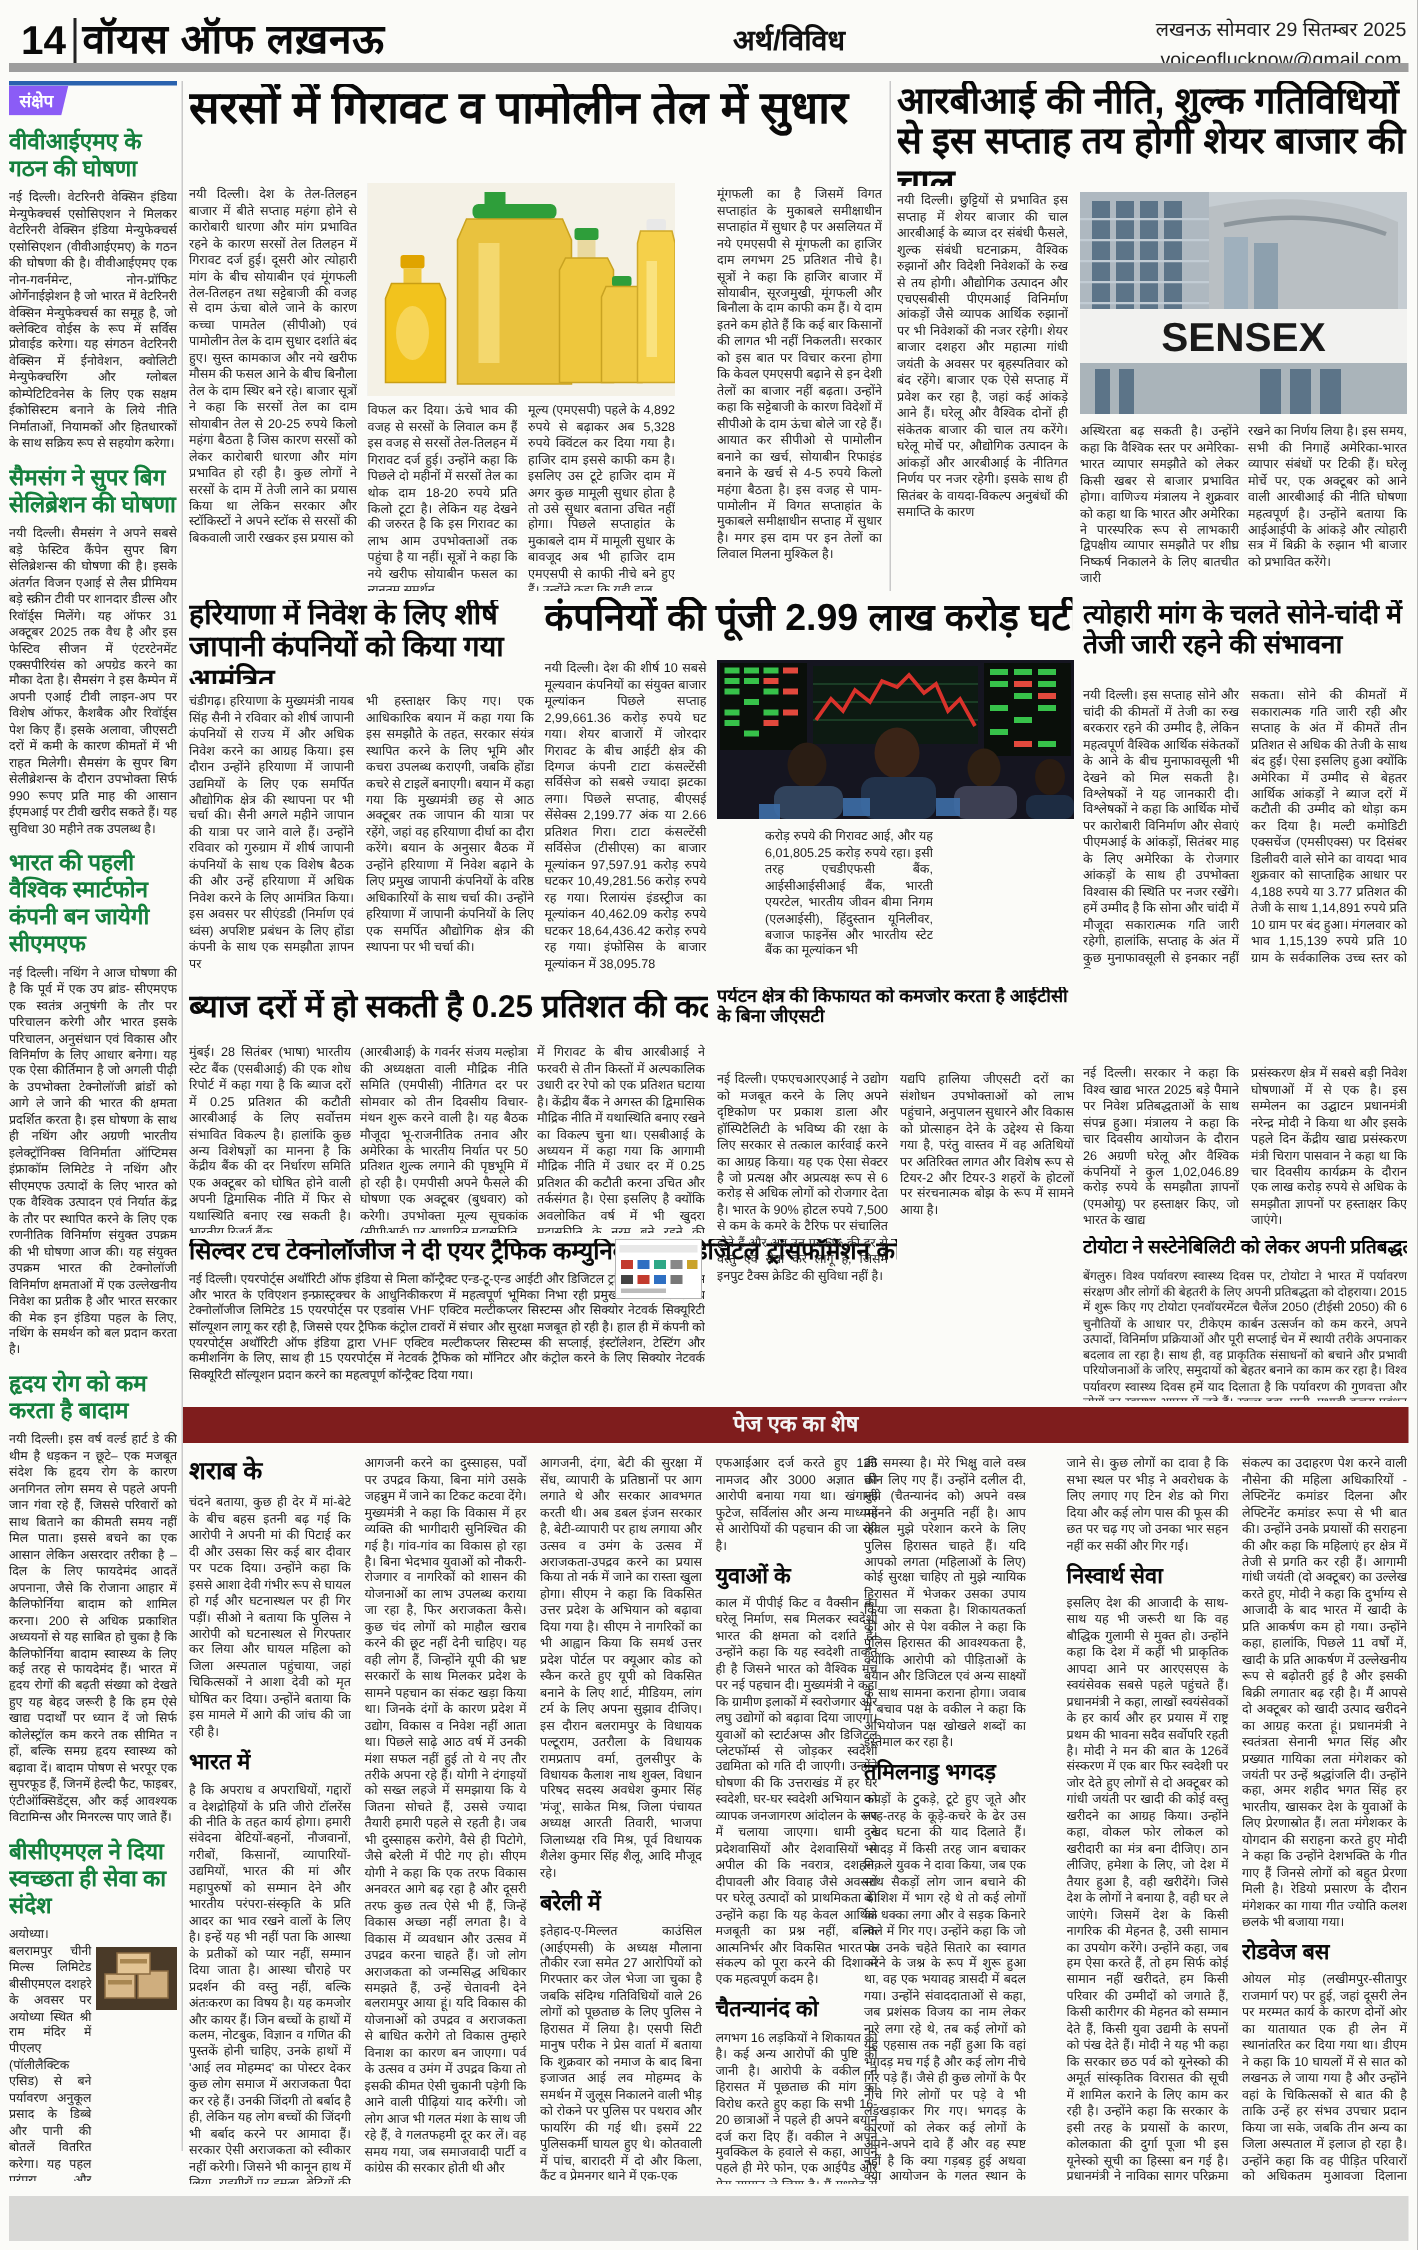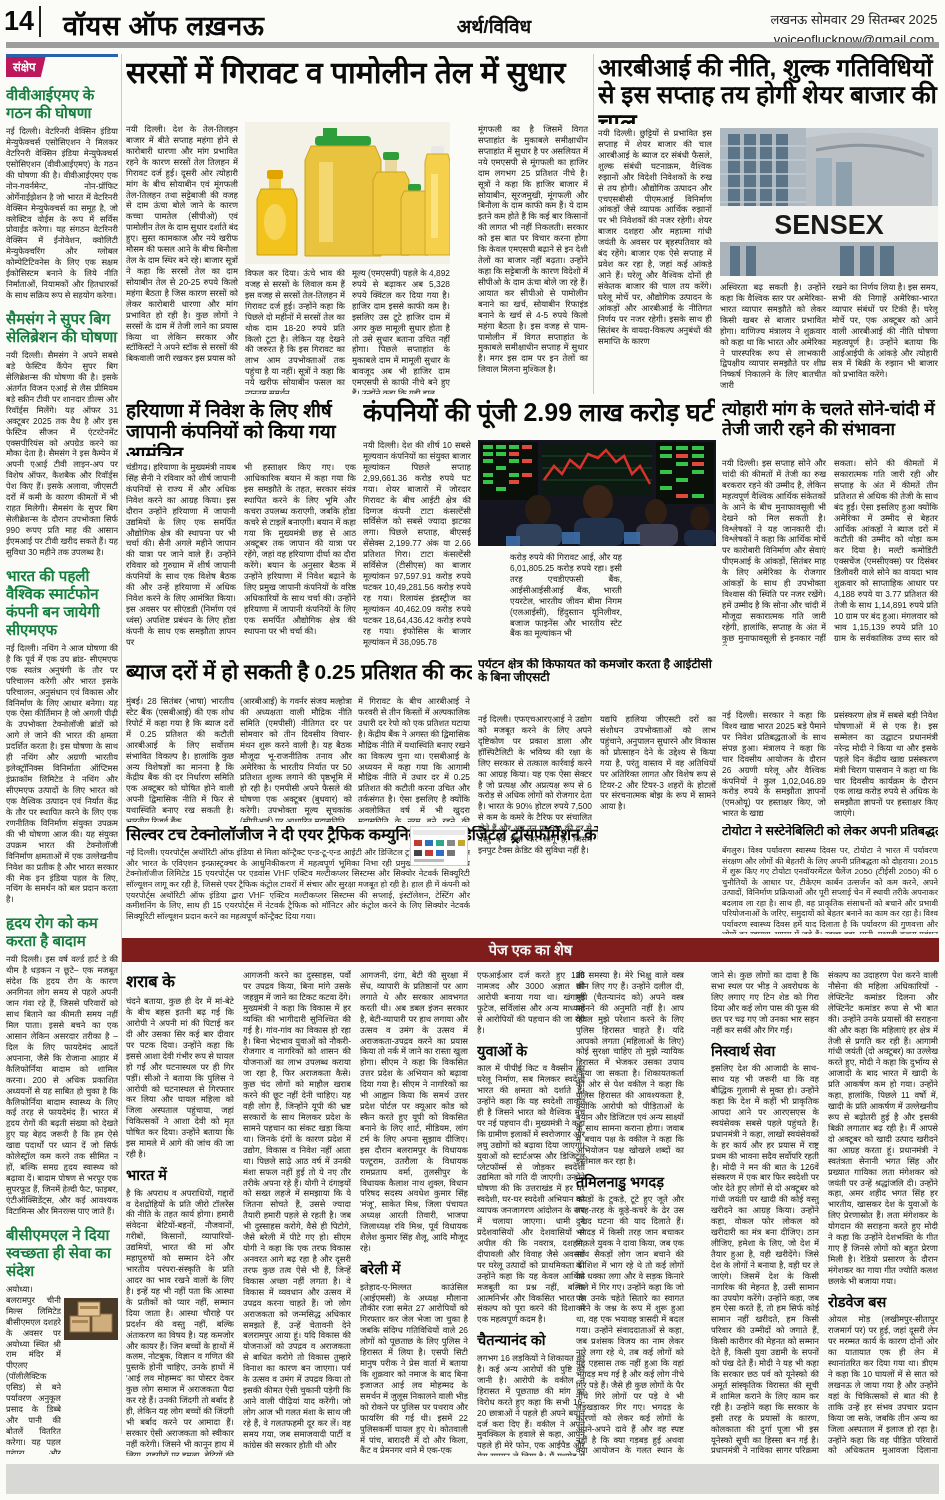--- a/index.html
+++ b/index.html
@@ -7,21 +7,21 @@
         font-family:"Liberation Sans","DejaVu Sans",sans-serif;color:#151515;overflow:hidden;}
   .abs{position:absolute;}
   
   .mast-num{font-size:27px;font-weight:bold;color:#0a0a0a;border-right:2px solid #222;padding-right:5px;}
   .mast-title{font-size:27px;font-weight:bold;color:#0a0a0a;letter-spacing:0.5px;}
   .mast-section{font-size:19px;font-weight:bold;color:#111;}
   .mast-right{font-size:13px;color:#222;text-align:center;line-height:1.5;}
   .rule{background:#9d9d9d;}
   
   .side-blue{background:#2a62ae;height:3px;}
-  .side-tab{background:#be185d;color:#fff;font-size:11.5px;font-weight:bold;
+  .side-tab{background:#8b5cf6;color:#fff;font-size:11.5px;font-weight:bold;
             padding:2px 10px 3px 7px;display:inline-block;clip-path:polygon(0 0,100% 0,88% 100%,0 100%);}
   .brief-hl{font-size:15px;font-weight:bold;line-height:1.2;margin:9px 0 4px 0;color:#15803d;}
   .btxt{font-size:8.3px;line-height:1.32;text-align:justify;color:#1c1c1c;overflow:hidden;}
   
   .hl{font-weight:bold;color:#0a0a0a;line-height:1.12;overflow:hidden;}
   .nowrap{white-space:nowrap;}
   
   .colx{font-size:8.4px;line-height:1.3;text-align:justify;color:#1b1b1b;overflow:hidden;}
   .hairV{background:#c9c9c9;width:1px;}
   
@@ -30,25 +30,25 @@
   .subhl{font-size:14.5px;font-weight:bold;line-height:1.15;margin:7px 0 4px 0;color:#0a0a0a;}
   .subhl-big{font-size:16.5px;font-weight:bold;line-height:1.1;margin:2px 0 6px 0;color:#0a0a0a;}
   .footer-strip{background:#d8d8d6;}
   .imgframe{overflow:hidden;background:#e9e9e9;}
 </style>
 </head>
 <body>
 
 <div class="page">
 
-  <div class="abs" style="left:4px;top:6px;display:flex;gap:22px;align-items:flex-start;">
+  <div class="abs" style="left:14px;top:6px;display:flex;gap:4px;align-items:flex-end;">
     <span class="mast-num">14</span>
     <span class="mast-title">वॉयस ऑफ लख़नऊ</span>
   </div>
-  <div class="abs mast-section" style="left:404px;top:13px;width:180px;text-align:center;">अर्थ/विविध</div>
+  <div class="abs mast-section" style="left:436px;top:13px;width:180px;text-align:center;">अर्थ/विविध</div>
   <div class="abs mast-right" style="left:770px;top:10px;width:168px;">
     <div>लखनऊ सोमवार 29 सितम्बर 2025</div>
     <div>voiceoflucknow@gmail.com</div>
   </div>
   <div class="abs rule" style="left:6px;top:42px;width:933px;height:6px;"></div>
 
   <div class="abs" style="left:6px;top:54px;width:112px;height:1400px;overflow:hidden;">
     <div class="side-blue"></div>
     <div class="side-tab">संक्षेप</div>
 

